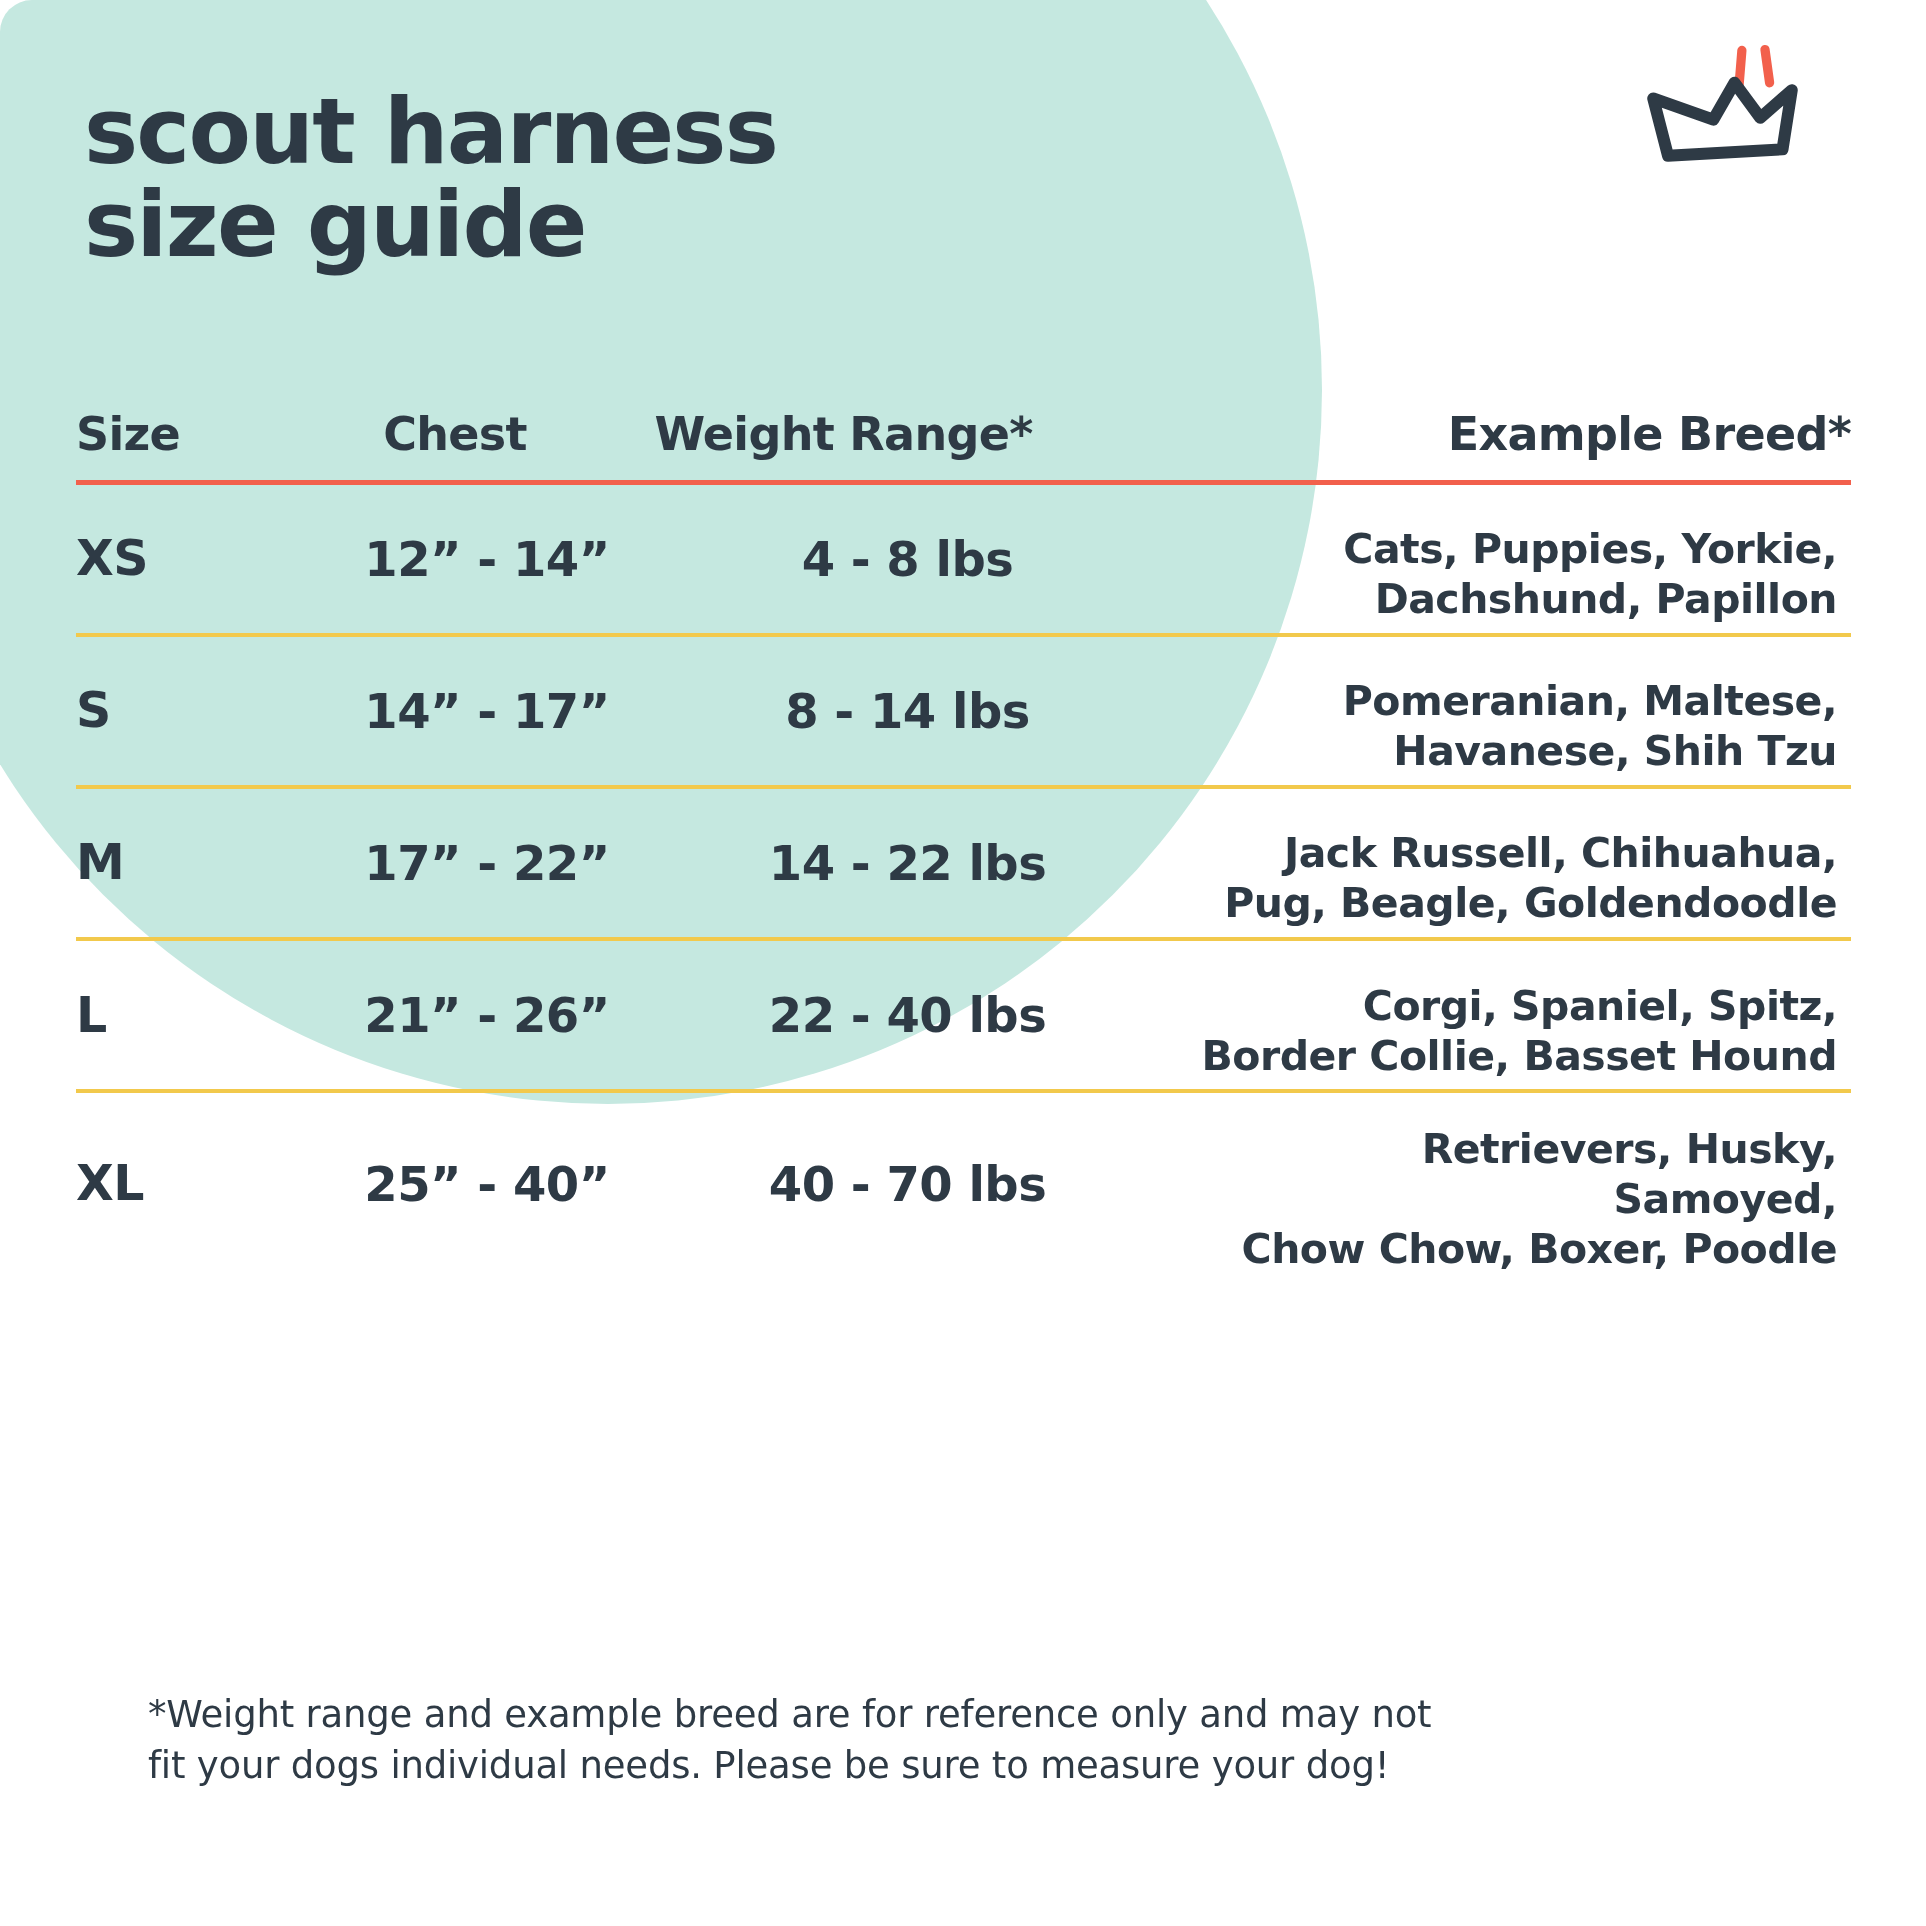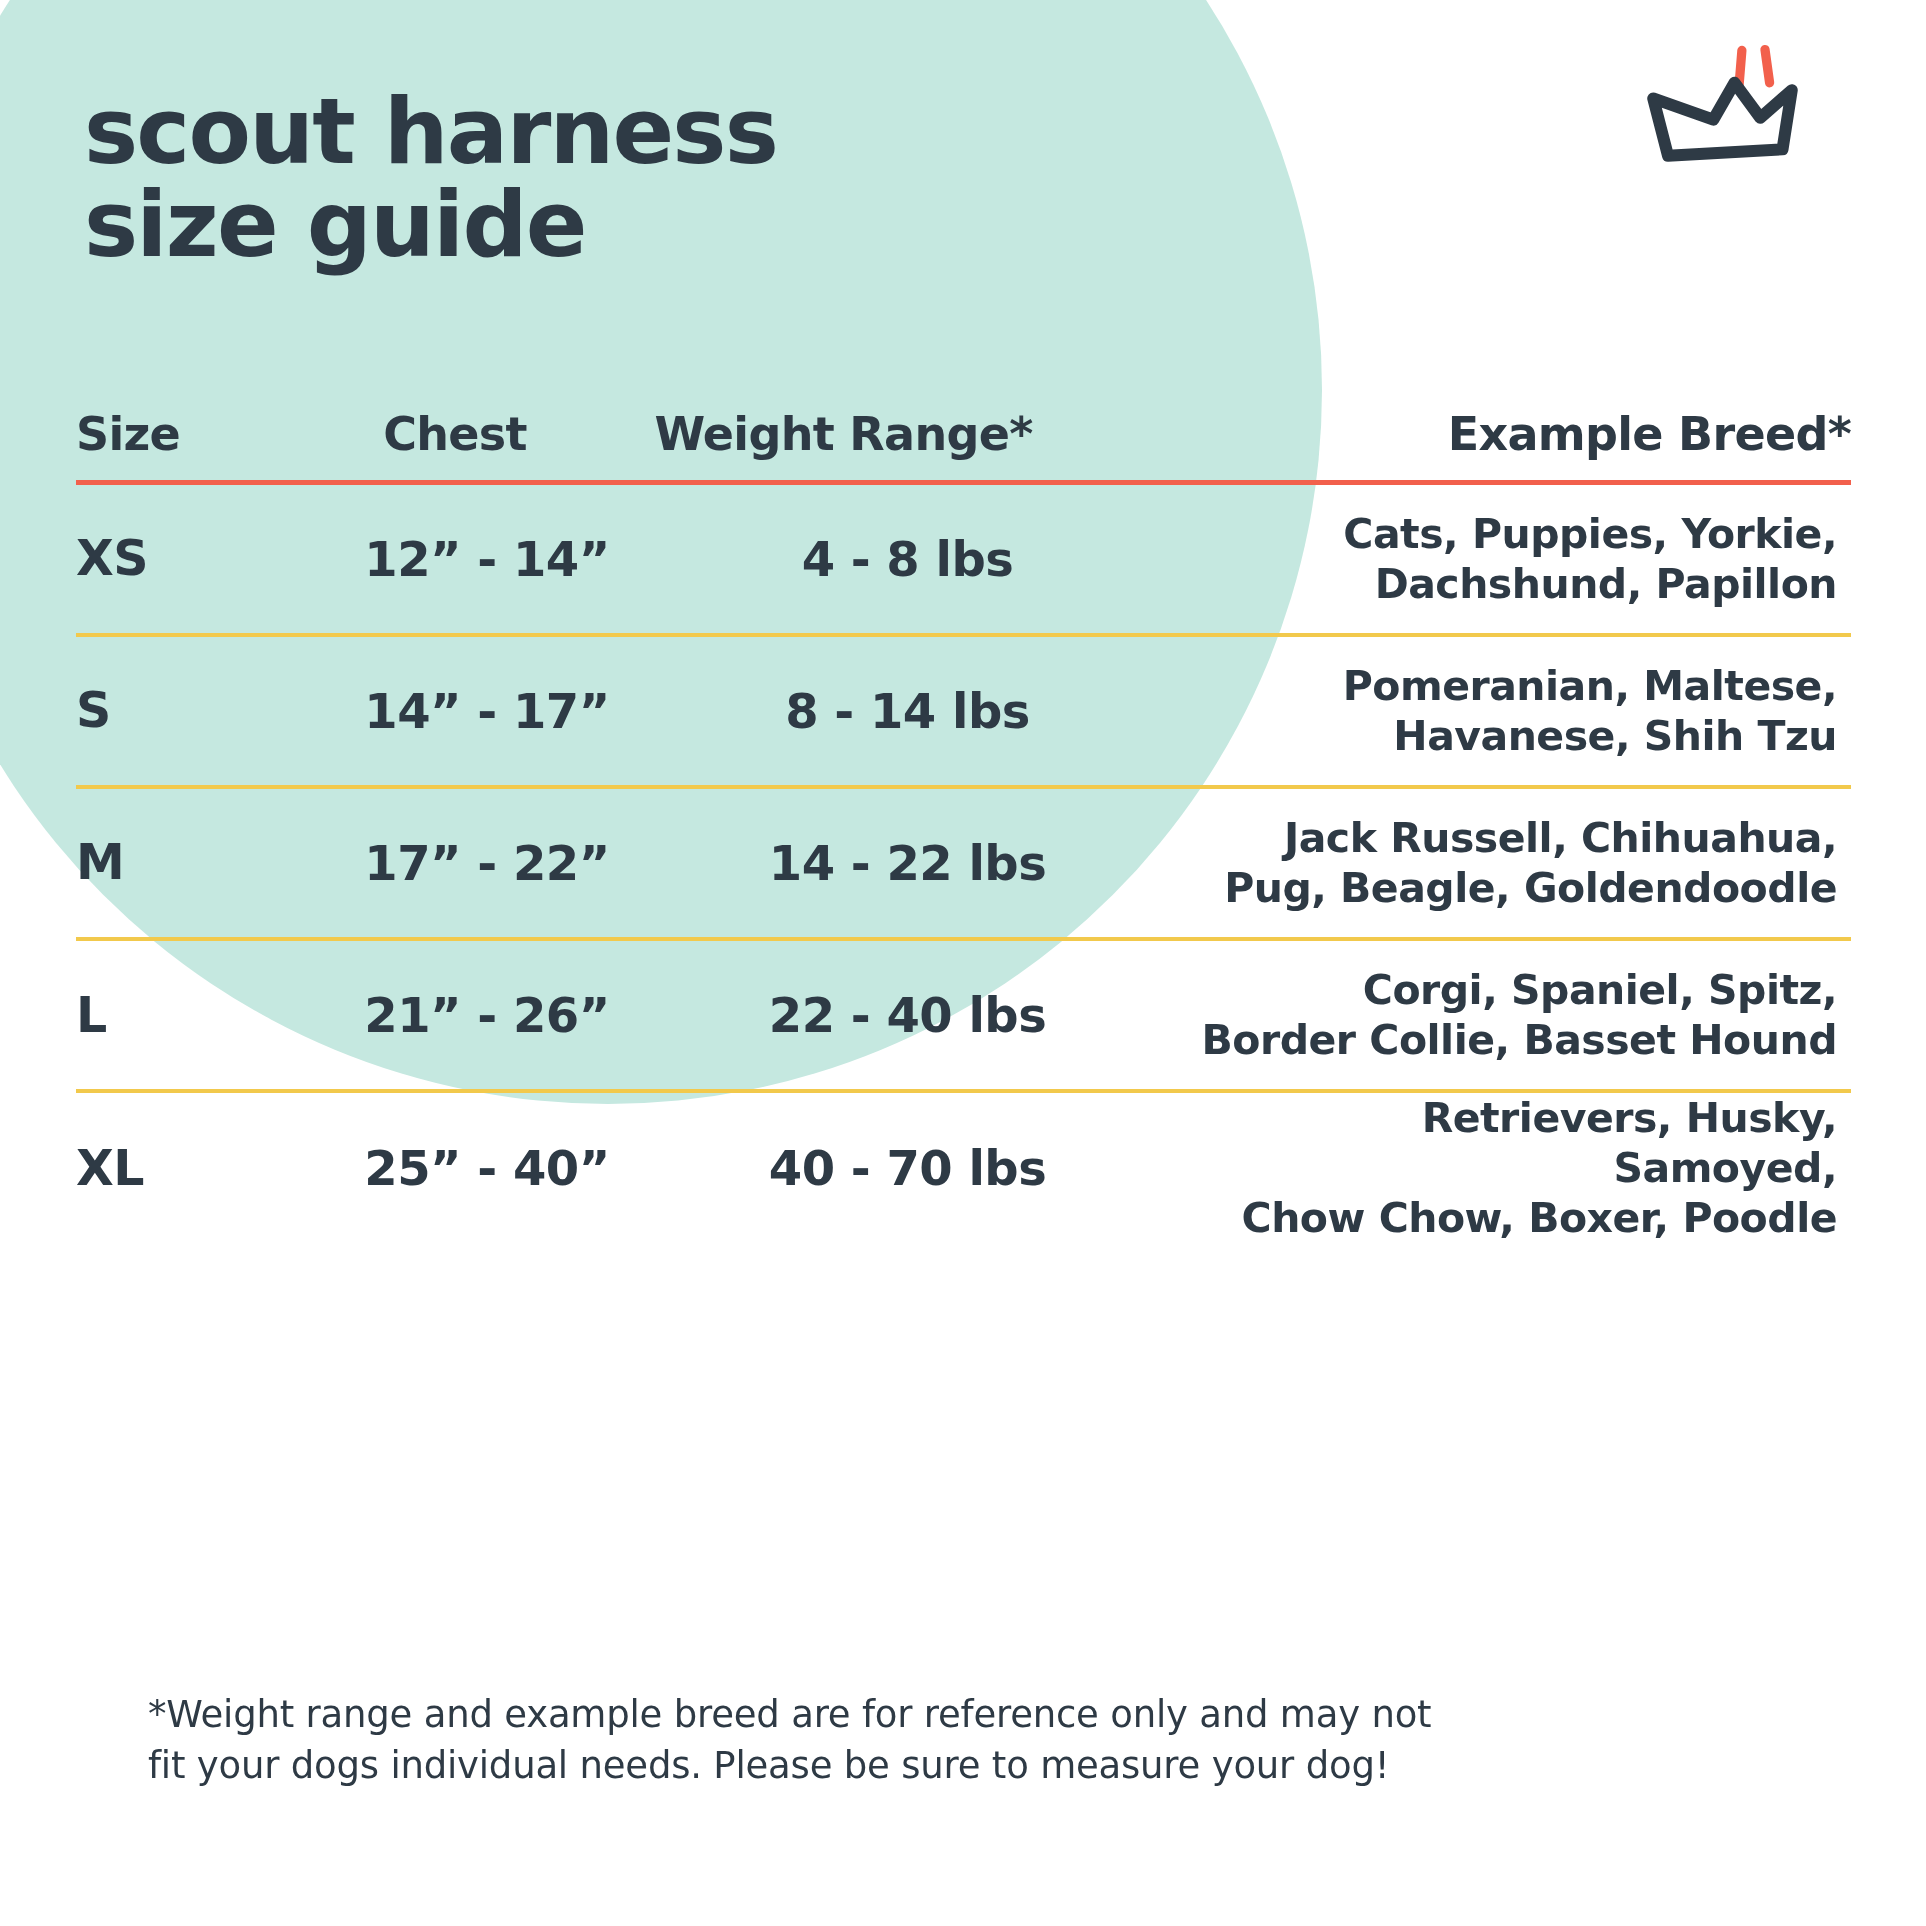--- a/index.html
+++ b/index.html
@@ -13,20 +13,21 @@
     font-family: "DejaVu Sans", sans-serif;
     color: #2e3a45;
     position: relative;
     overflow: hidden;
   }
   .page {
     position: absolute;
     inset: 0;
     background: #ffffff;
     overflow: hidden;
+    border-radius: 32px;
   }
   
   .mint-circle {
     position: absolute;
     left: -106px;
     top: -324px;
     width: 1428px;
     height: 1428px;
     border-radius: 50%;
     background: #c5e8e0;
@@ -110,20 +111,21 @@
   }
   .cell-weight {
     font-size: 48px;
     letter-spacing: -0.5px;
   }
   .cell-breed {
     font-size: 41px;
     line-height: 1.22;
     letter-spacing: -0.5px;
     padding: 0 14px;
+    margin-top: 31px;
   }
   
   .footnote {
     position: absolute;
     left: 148px;
     top: 1689px;
     width: 1618px;
     font-family: "DejaVu Sans", sans-serif;
     font-size: 37px;
     line-height: 1.38;

